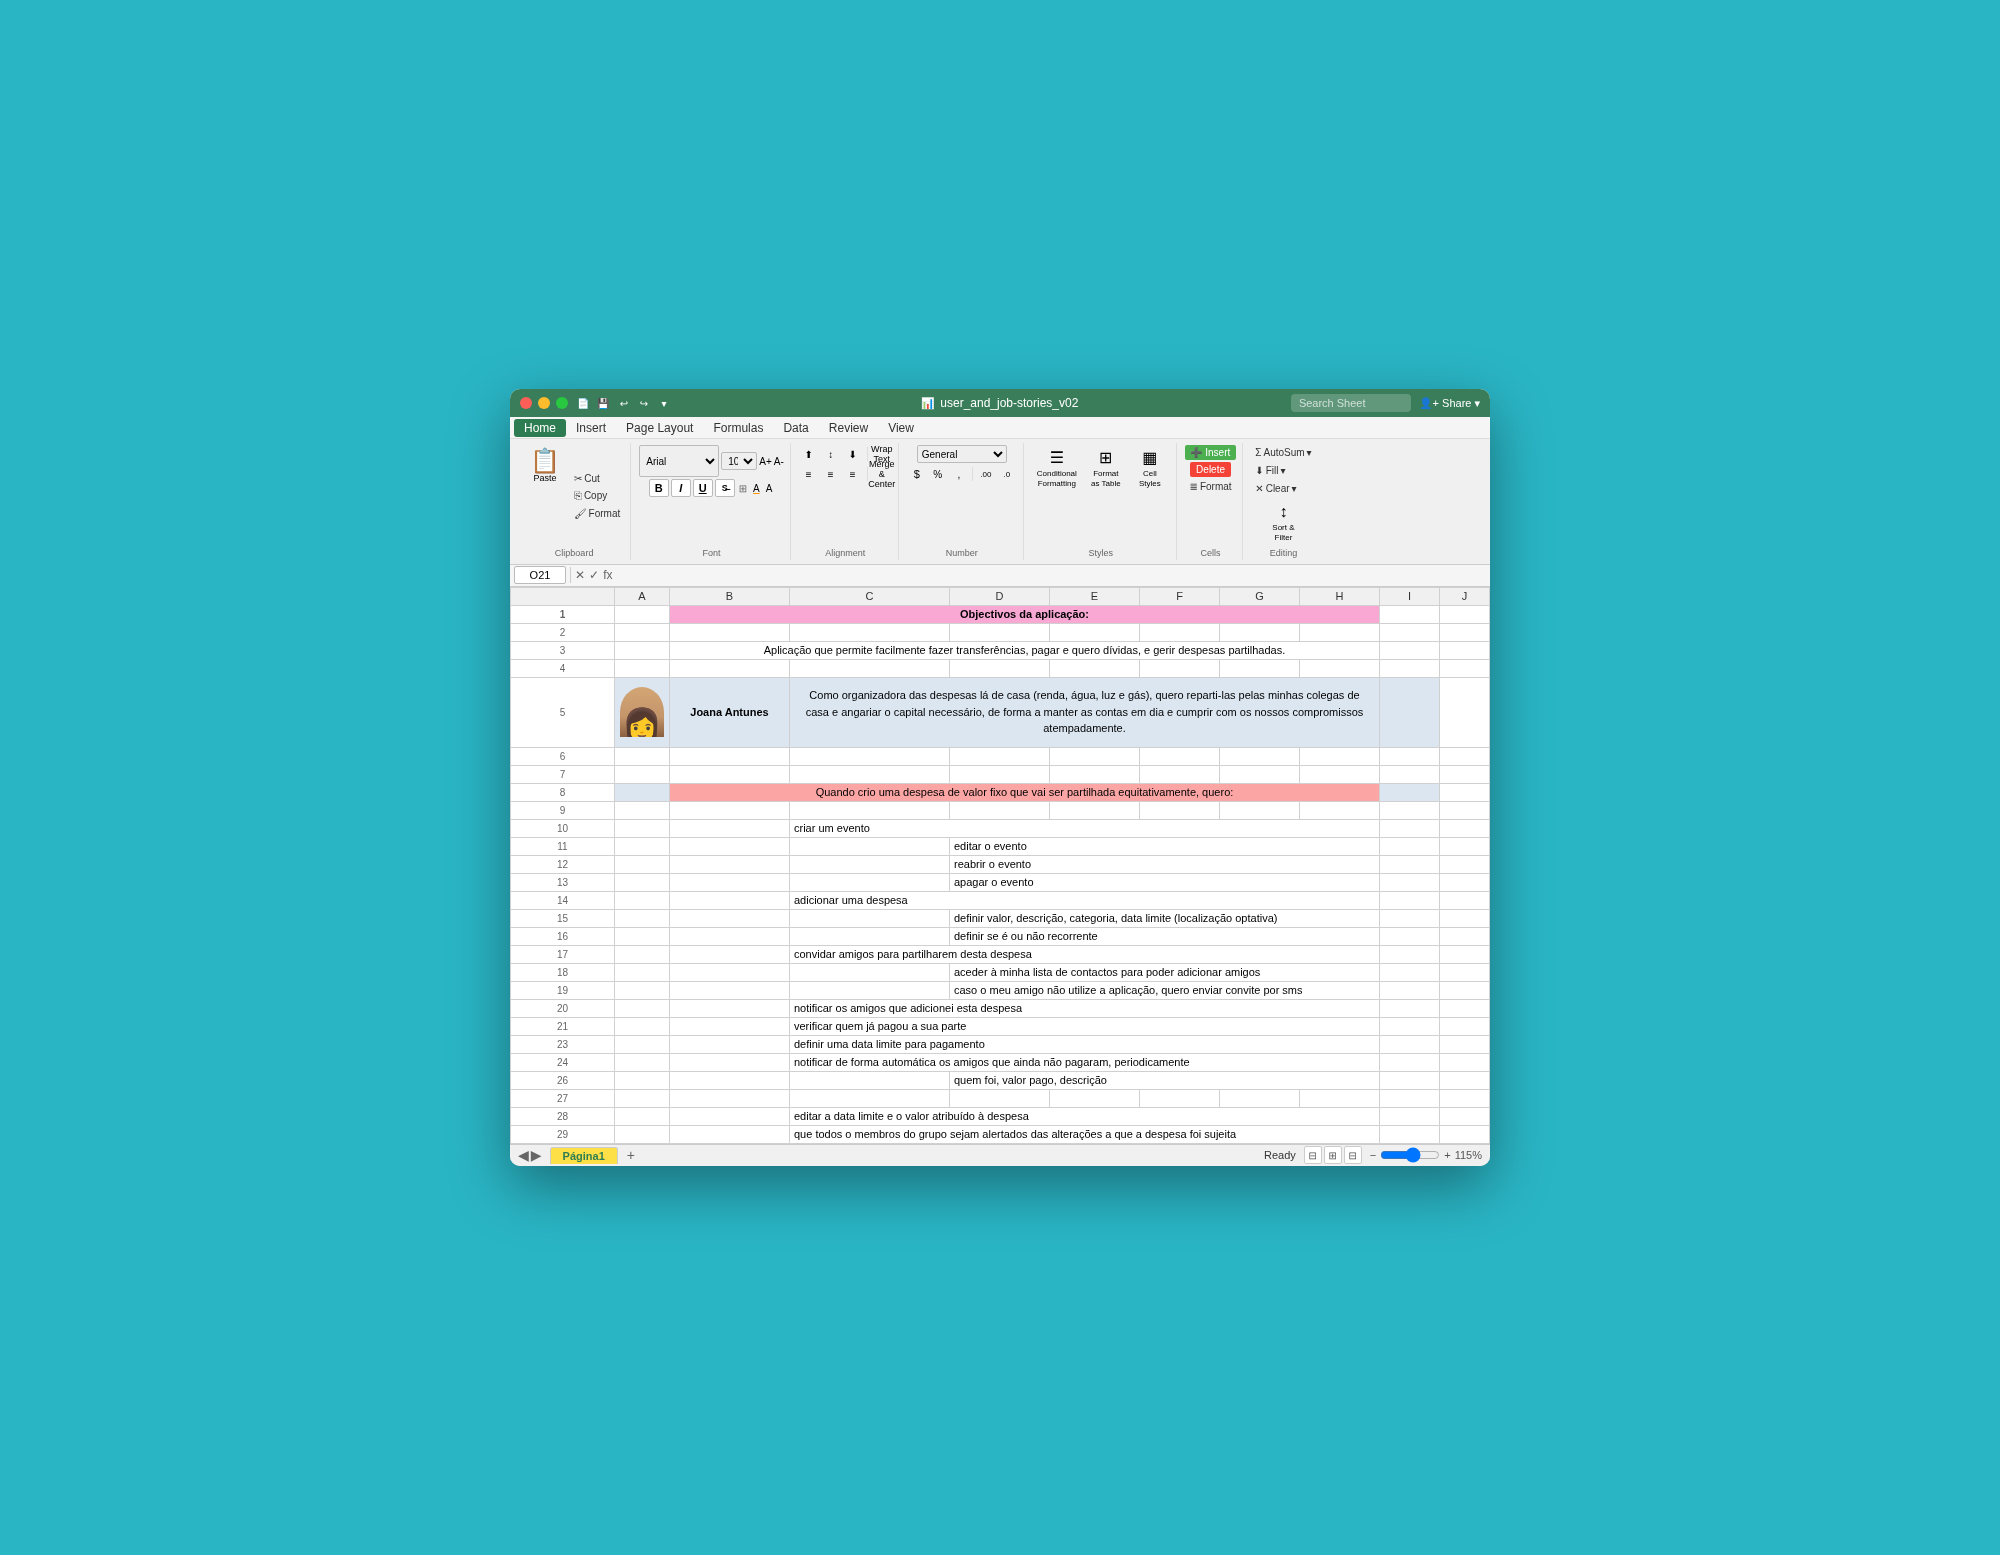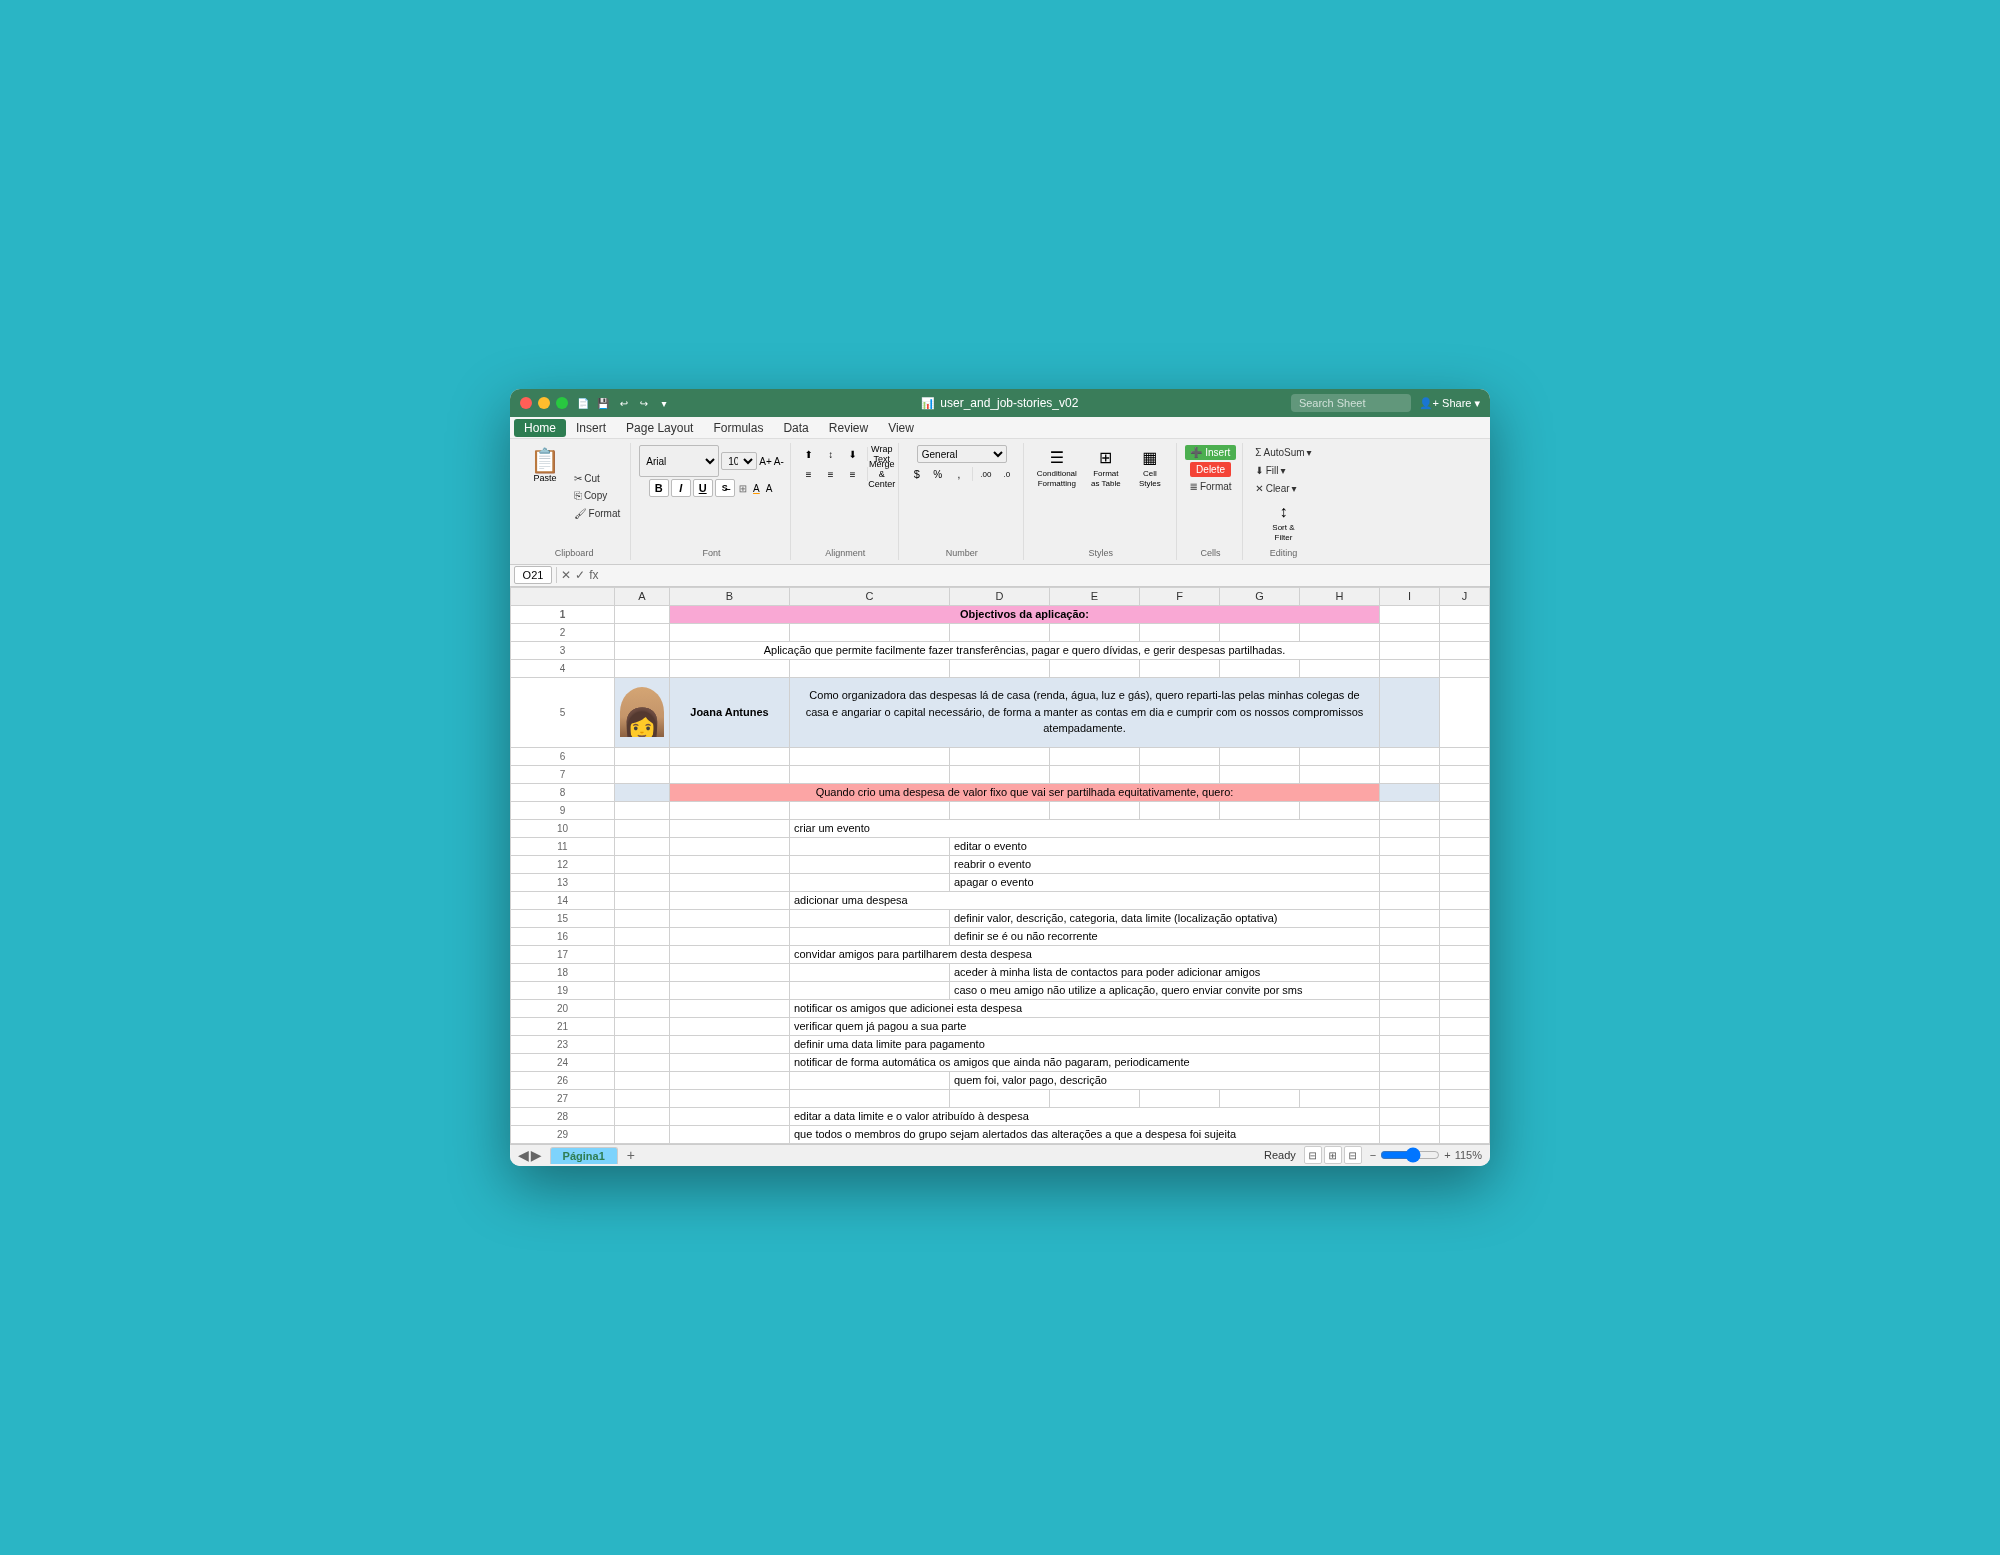--- a/index.html
+++ b/index.html
@@ -216,21 +216,21 @@
     .formula-bar {
       display: flex;
       align-items: center;
       background: #f5f5f5;
       border-bottom: 1px solid #ccc;
       height: 22px;
       padding: 0 4px;
       gap: 4px;
     }
     .cell-ref {
-      width: 38px;
+      width: 52px;
       font-size: 11px;
       border: 1px solid #bbb;
       border-radius: 2px;
       height: 18px;
       padding: 0 3px;
       text-align: center;
     }
     .formula-divider {
       width: 1px;
       height: 16px;
@@ -319,21 +319,21 @@
       justify-content: space-between;
     }
     .sheet-tabs {
       display: flex;
       align-items: center;
       gap: 4px;
     }
     .sheet-tab {
       padding: 2px 12px;
       font-size: 11px;
-      background: #7dd3fc;
+      background: #fde047;
       border: 1px solid #ccc;
       border-bottom: none;
       border-radius: 3px 3px 0 0;
       cursor: pointer;
       color: #2e7d52;
       font-weight: bold;
     }
     .add-sheet {
       width: 18px;
       height: 18px;

